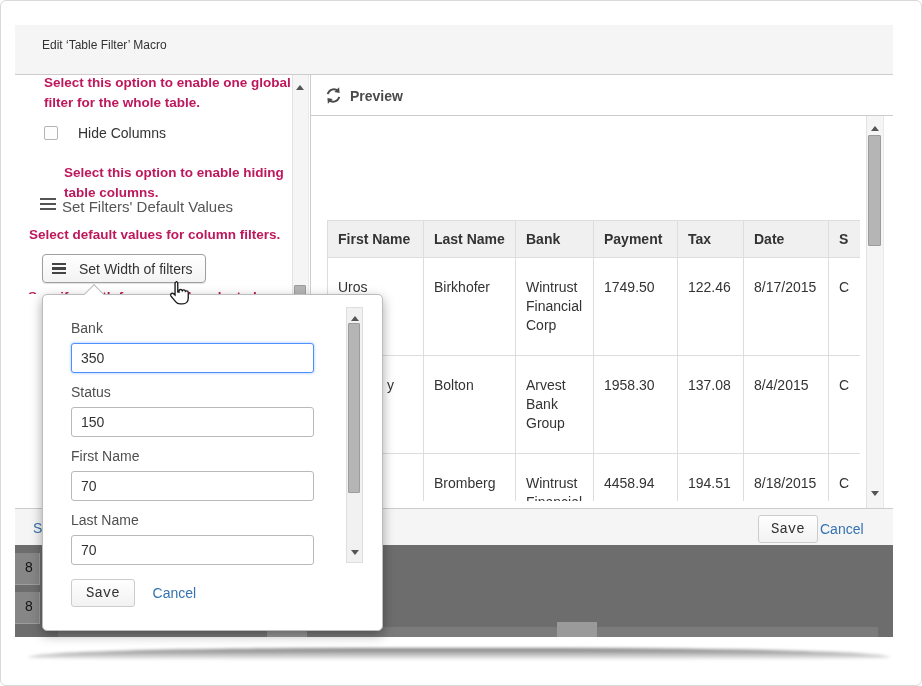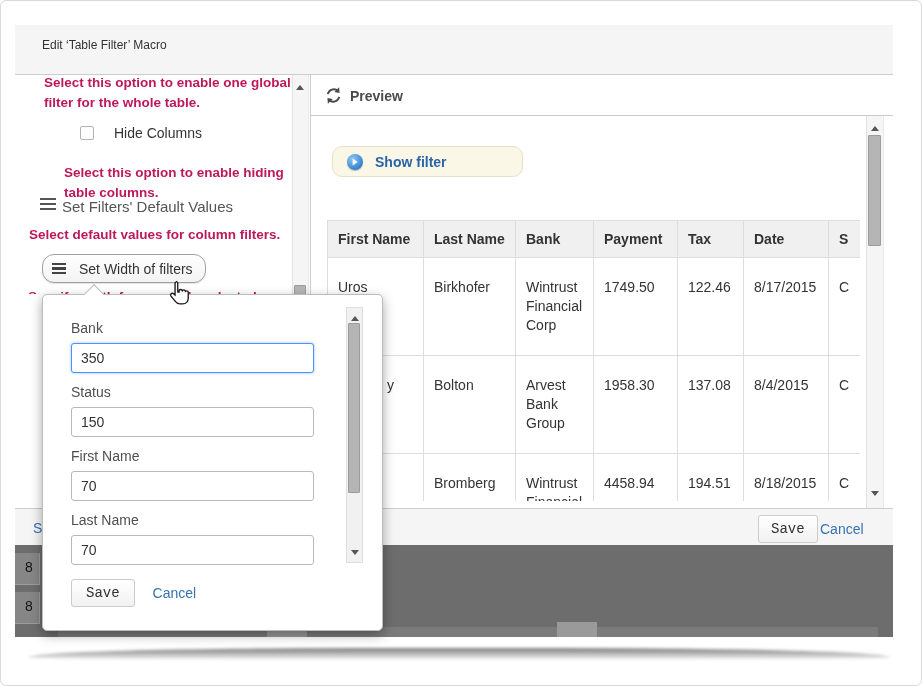--- a/index.html
+++ b/index.html
@@ -11,32 +11,32 @@
   
   .dlg-header { position:absolute; left:15px; top:25px; width:878px; height:50px;
                 background:#f5f5f5; border-bottom:1px solid #ccc; }
   .dlg-title  { position:absolute; left:27px; top:13px; font-size:12px; color:#333; }
 
   
   .left-panel { position:absolute; left:15px; top:75px; width:295px; height:433px;
                 background:#fff; overflow:hidden; }
   .desc { color:#be185d; font-size:13.5px; line-height:20px;font-weight:bold; }
   .p-global   { position:absolute; left:29px; top:-2px; width:250px; }
-  .row-hidecols { position:absolute; left:29px; top:49px;margin-left:36px; }
+  .row-hidecols { position:absolute; left:29px; top:49px; }
   .checkbox { position:absolute; left:0; top:2px; width:14px; height:14px;
               background:#fdfdfd; border:1px solid #b3b3b3; border-radius:2px; }
   .lbl-hidecols { margin-left:34px; font-size:14px; color:#333; }
   .p-hidecols { position:absolute; left:49px; top:88px; width:225px; }
   .sec-defaults { position:absolute; left:25px; top:120px; font-size:15px; color:#555; }
   .burger { display:inline-block; vertical-align:-1px; margin-right:6px; }
   .burger i { display:block; width:16px; height:2.5px; background:#555; margin:2.5px 0; }
   .p-defaults { position:absolute; left:14px; top:150px; width:270px; }
   .btn-setwidth { position:absolute; left:27px; top:179px; height:29px; padding:0 12px 0 9px;
                   background:linear-gradient(#fff,#f3f3f3); border:1px solid #9f9f9f;
-                  border-radius:12px; font-size:14px; color:#333; display:flex;
+                  border-radius:4px; font-size:14px; color:#333; display:flex;
                   align-items:center; gap:7px; box-shadow:0 1px 1px rgba(0,0,0,.12); cursor:pointer; }
   .btn-setwidth .burger i { width:14px; height:2.5px; background:#444; margin:2px 0; }
   .p-specify-clip { position:absolute; left:13px; top:212px; width:272px; height:7px; overflow:hidden; }
 
   
   .sb-track { position:absolute; background:#f5f5f5; border-left:1px solid #e2e2e2; border-right:1px solid #e9e9e9; }
   .sb-thumb { position:absolute; background:#b5b5b5; border:1px solid #9c9c9c; border-radius:1px; }
   .arr-up   { width:0; height:0; border-left:4px solid transparent; border-right:4px solid transparent; border-bottom:5px solid #555; }
   .arr-down { width:0; height:0; border-left:4px solid transparent; border-right:4px solid transparent; border-top:5px solid #555; }
   .sb-btn { position:absolute; display:flex; align-items:center; justify-content:center; width:16px; height:14px; }
@@ -168,28 +168,20 @@
       <svg width="19" height="19" viewBox="0 0 20 20">
         <path d="M4.0 8.6 A6.4 6.4 0 0 1 14.6 5.2" fill="none" stroke="#4a4a4a" stroke-width="2.1"></path>
         <polygon points="15.9,1.4 16.4,7.4 10.9,6.2" fill="#4a4a4a"></polygon>
         <path d="M16.0 11.4 A6.4 6.4 0 0 1 5.4 14.8" fill="none" stroke="#4a4a4a" stroke-width="2.1"></path>
         <polygon points="4.1,18.6 3.6,12.6 9.1,13.8" fill="#4a4a4a"></polygon>
       </svg>
     </span>
     <span class="preview-title">Preview</span>
   </div>
 
-  <div class="btn-showfilter">
-    <span class="sf-circle">
-      <svg width="10" height="10" viewBox="0 0 10 10">
-          <path d="M2.6 1.6 L7.6 5 L2.6 8.4 Z" fill="#fff"></path>
-        </svg>
-    </span>
-    <span class="sf-label">Show filter</span>
-  </div>
 
   <div class="table-clip">
     <table class="preview-table">
       <colgroup>
           <col style="width:96px">
           <col style="width:92px">
           <col style="width:78px">
           <col style="width:84px">
           <col style="width:66px">
           <col style="width:85px">

